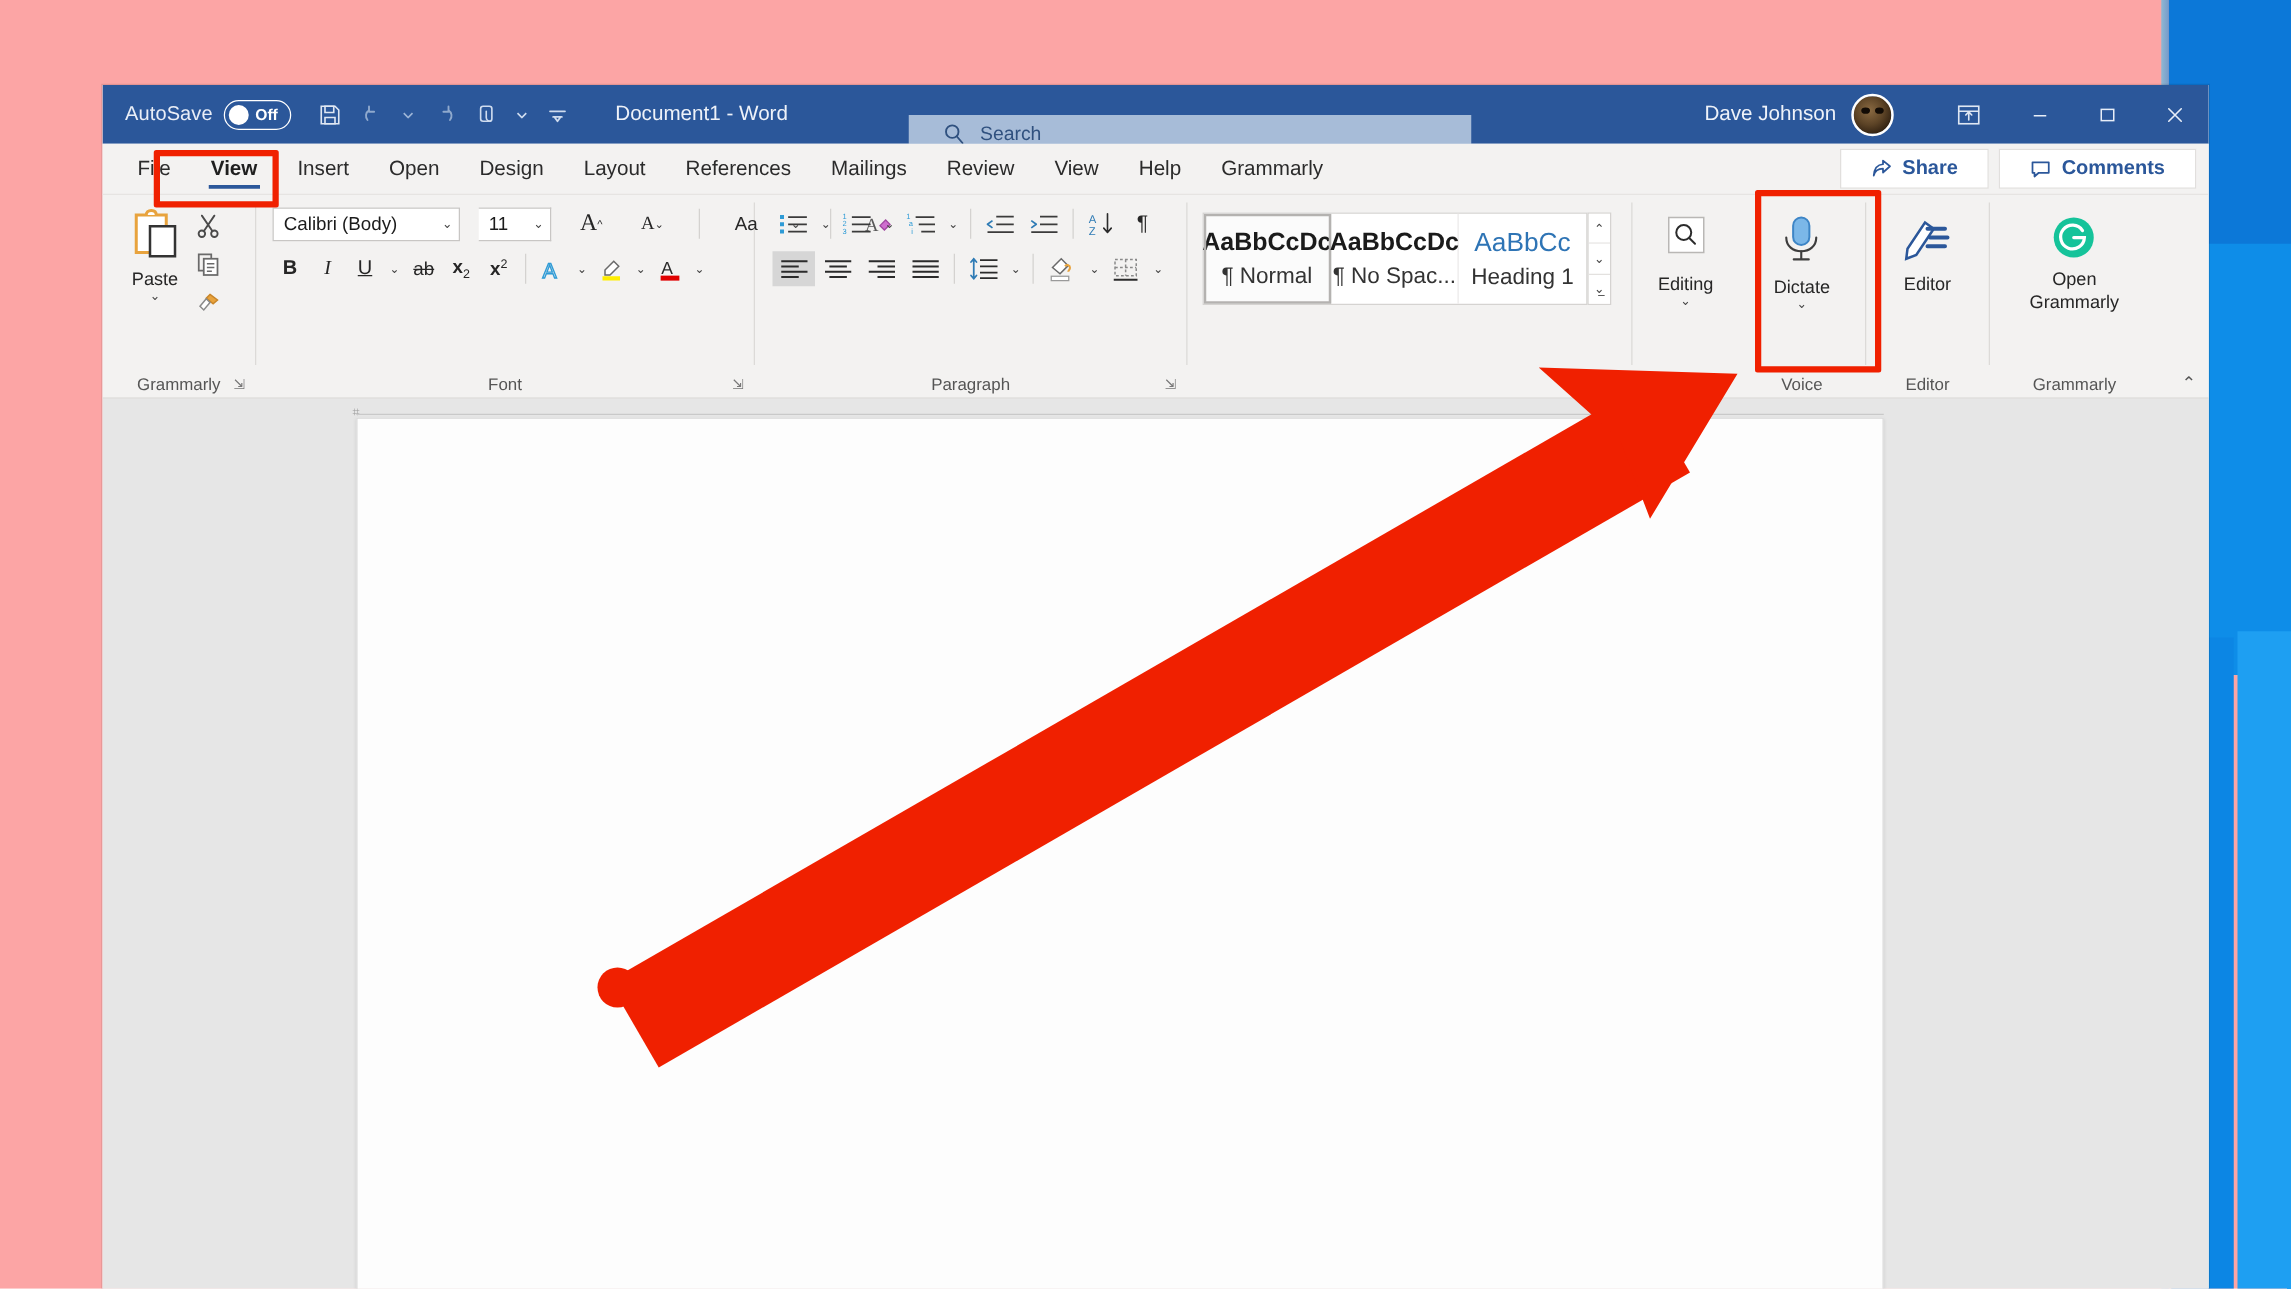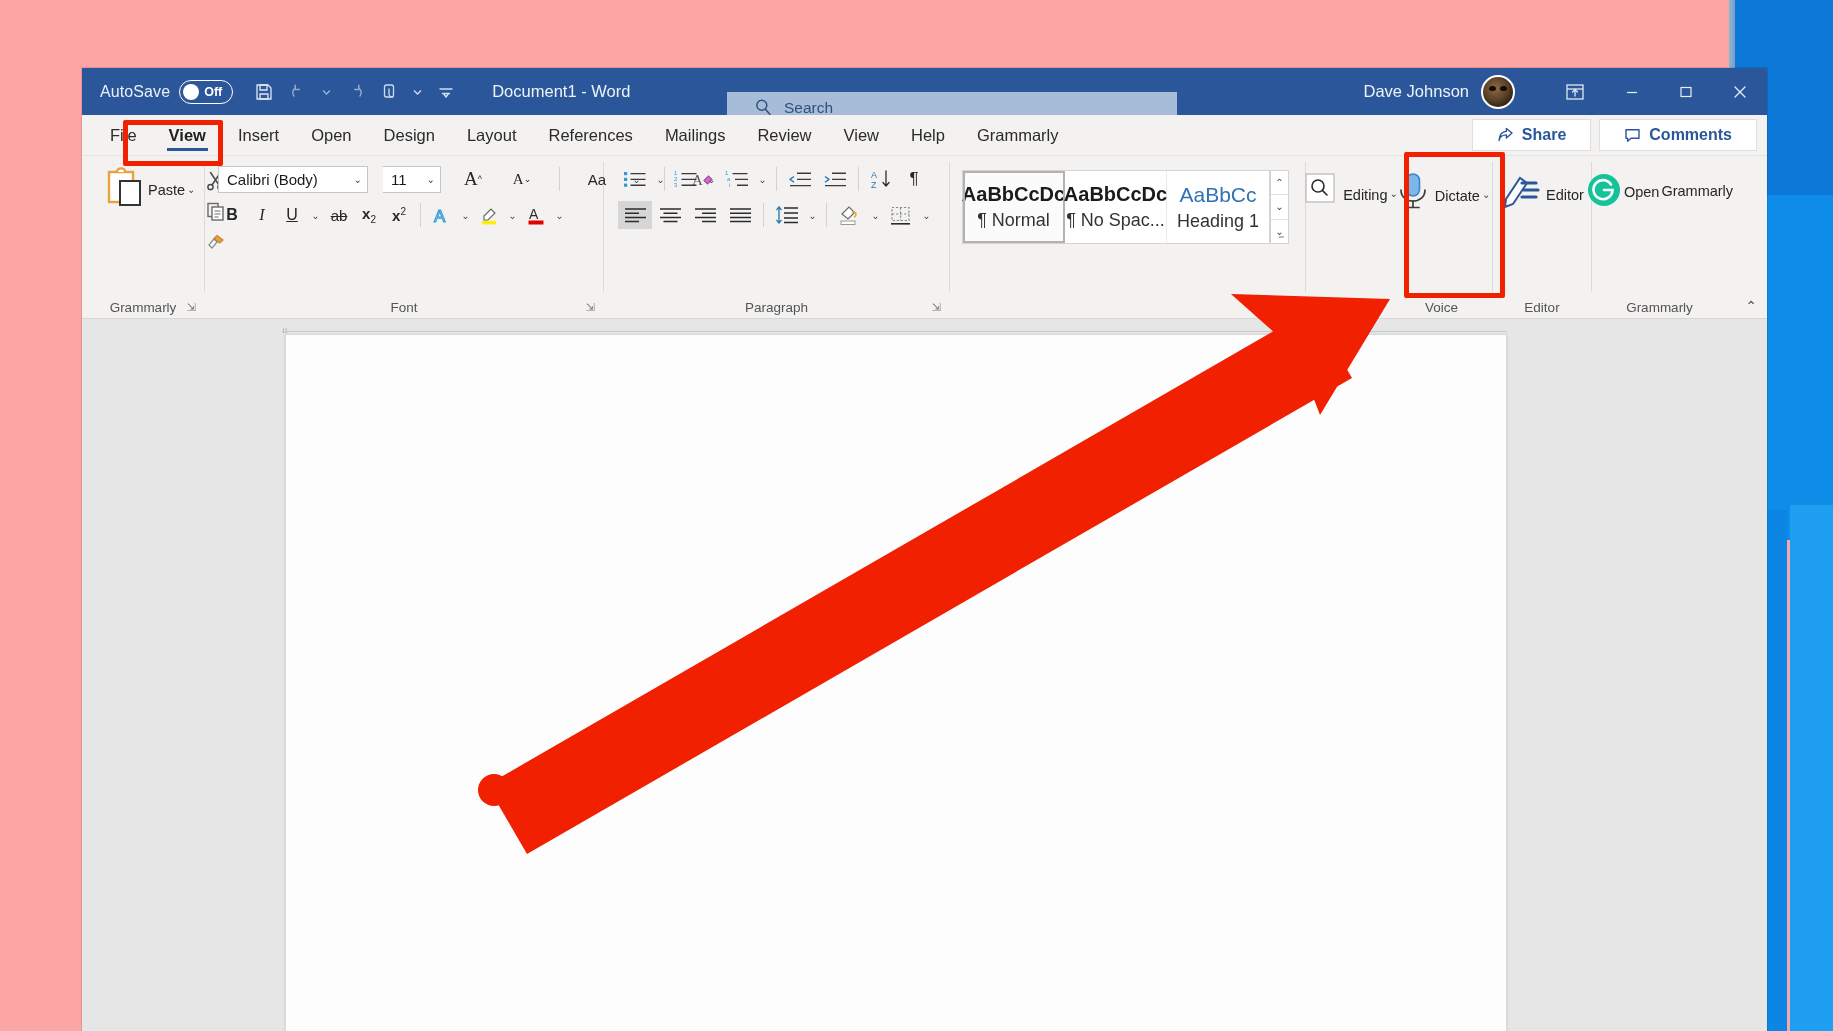--- a/index.html
+++ b/index.html
@@ -113,21 +113,21 @@
   .group { position:relative; display:flex; flex-direction:column; }
   .group-body { flex: 1; display:flex; align-items:flex-start; padding-top: 6px; }
   .group-label {
     height: 22px; display:flex; align-items:center; justify-content:center;
     font-size: 13.5px; color:#555; gap: 6px; position:relative;
   }
   .group-sep { width:1px; background:#dcdad8; margin: 6px 0 26px 0; }
   .dlg { font-size: 11px; color:#777; position:absolute; right: 8px; }
 
   .big-btn {
-    display:flex; flex-direction:row; align-items:center; gap:2px;
+    display:flex; flex-direction:column; align-items:center; gap:2px;
     padding: 4px 6px 0; font-size: 14.5px; color:#262626;
   }
   .big-btn .cap { margin-top: 2px; }
   .chev { font-size: 10px; color:#444; line-height: 7px; }
 
   .row { display:flex; align-items:center; gap: 15px; }
   .ib { width: 28px; height: 28px; display:flex; align-items:center; justify-content:center;
         font-size: 16px; color:#262626; }
   .ib.sel { background:#d6d6d6; }
   .ib.wide { width: 34px; }

